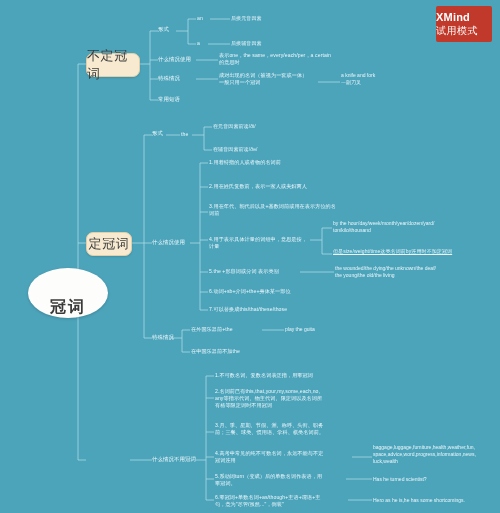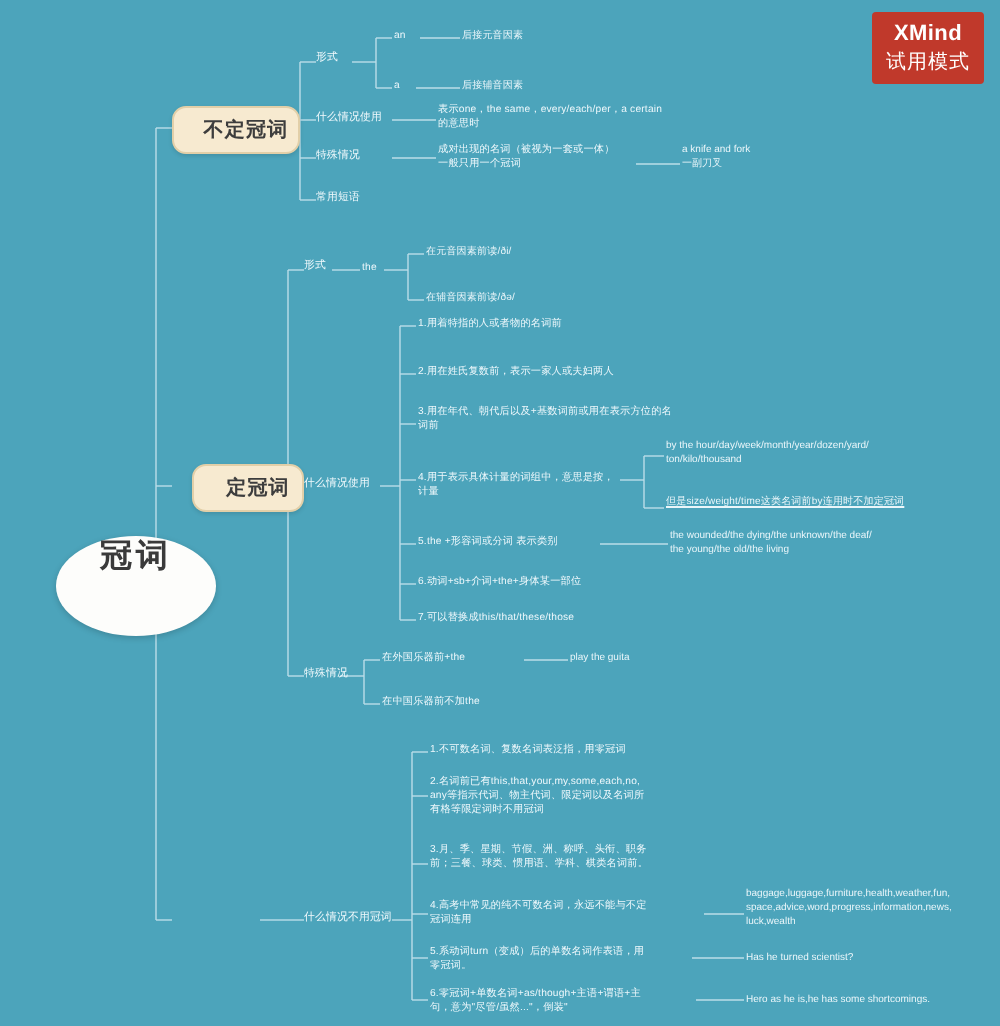--- a/index.html
+++ b/index.html
@@ -18,49 +18,48 @@
   .node{position:absolute;color:#eaf6fa;font-size:5.1px;line-height:1.42;
         letter-spacing:.1px;white-space:pre-line;}
   .node.en{letter-spacing:0;}
 
   .central{
     position:absolute;
     background:#fdfdfb;
     border-radius:50%/50%;
     color:#3a3a3a;
     font-size:16px;font-weight:bold;
-    display:flex;align-items:flex-start;justify-content:center;
+    display:flex;align-items:flex-end;justify-content:center;
     box-shadow:0 1px 3px rgba(0,0,0,.18);
     letter-spacing:2px;
   }
   .main{
     position:absolute;
     background:#f7ead0;
     border:1px solid #e2cfa8;
     border-radius:7px;
     color:#3d3d3d;
-    font-size:10px;font-weight:bold;
+    font-size:13px;font-weight:normal;
     display:flex;align-items:center;justify-content:center;
     letter-spacing:.6px;
     box-shadow:0 1px 2px rgba(0,0,0,.12);
-    padding-left:10px;
   }
   .lvl2{font-size:5.4px;color:#f2fafd;font-weight:normal;}
   .lvl3{font-size:5.1px;color:#eef8fc;}
   .lvl4{font-size:5.0px;color:#eaf6fa;}
   .under{text-decoration:underline;}
 
   
   .watermark{
     position:absolute;right:8px;top:6px;
     width:56px;height:36px;
     background:#c0392b;
     border-radius:2px;
     display:flex;flex-direction:column;
-    align-items:center;justify-content:center;
+    justify-content:center;
     color:#ffffff;
   }
   .wm-title{font-size:11px;font-weight:bold;letter-spacing:.2px;}
   .wm-sub{font-size:10px;margin-top:1px;letter-spacing:.5px;}
 </style>
 </head>
 <body>
 
 <div id="canvas">
 
@@ -165,21 +164,21 @@
 的意思时</div>
 
   <div class="node lvl2" style="left:158px;top:75px;width:40px;">特殊情况</div>
   <div class="node lvl3" style="left:219px;top:72px;width:100px;">成对出现的名词（被视为一套或一体）
 一般只用一个冠词</div>
   <div class="node lvl4 en" style="left:341px;top:72px;width:90px;">a knife and fork
 一副刀叉</div>
 
   <div class="node lvl2" style="left:158px;top:96px;width:40px;">常用短语</div>
 
-  <div class="main" style="left:86px;top:232px;width:44px;height:22px;margin-left:10px;">
+  <div class="main" style="left:86px;top:232px;width:44px;height:22px;">
     <span>定冠词</span>
   </div>
 
   <div class="node lvl2" style="left:152px;top:130px;width:18px;">形式</div>
   <div class="node lvl3" style="left:181px;top:131px;width:14px;">the</div>
   <div class="node lvl4" style="left:213px;top:123px;width:90px;">在元音因素前读/ði/</div>
   <div class="node lvl4" style="left:213px;top:146px;width:90px;">在辅音因素前读/ðə/</div>
 
   <div class="node lvl2" style="left:152px;top:239px;width:40px;">什么情况使用</div>
 

